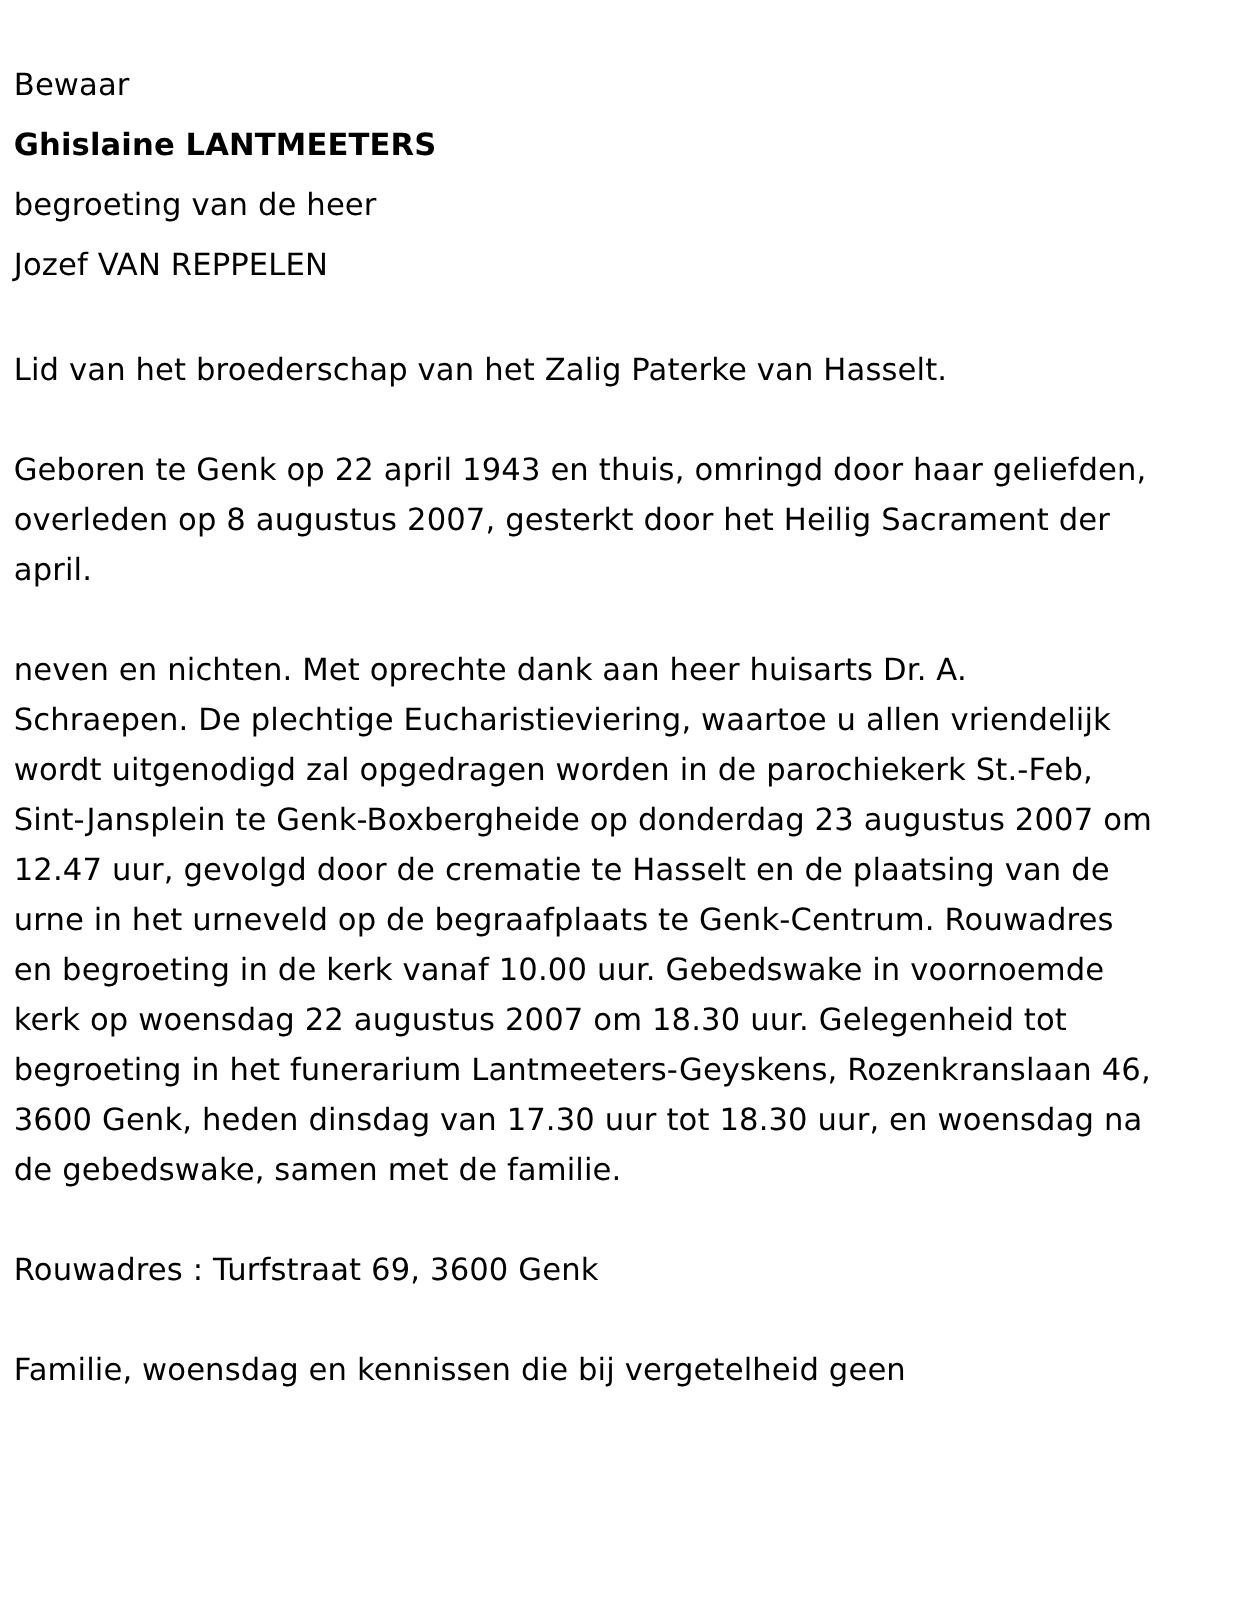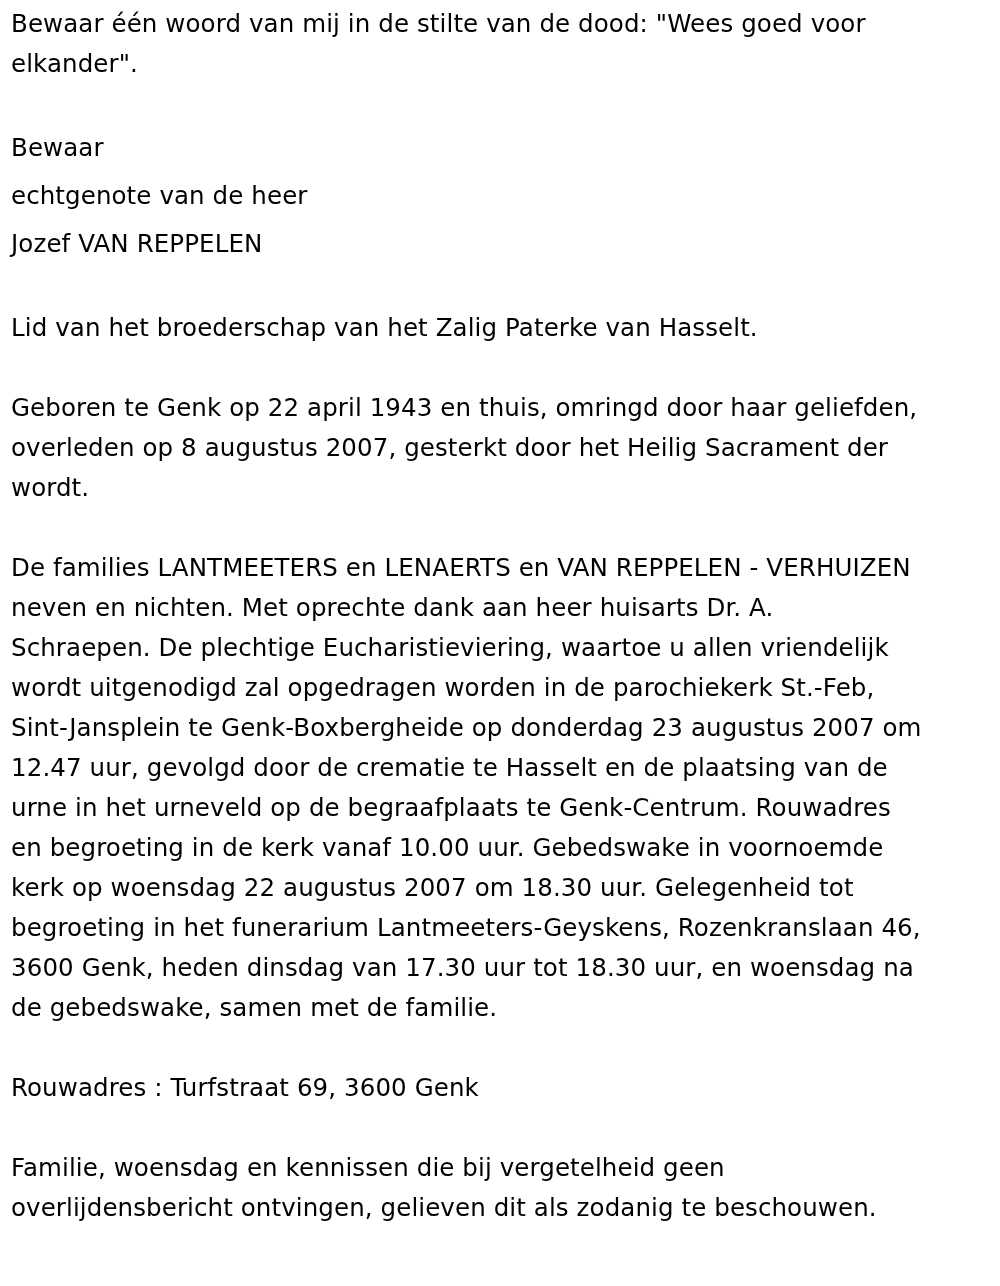--- a/index.html
+++ b/index.html
@@ -31,51 +31,47 @@
     }
     .gap { display: block; height: 40px; }
     .bold { font-weight: bold; }
     .name-line { height: 48px; line-height: 48px; }
   </style>
 </head>
 <body>
 
 <div class="doc">
 
-  <div>
-    <span class="line">Bewaar één woord van mij in de stilte van de dood: "Wees goed voor</span>
-    <span class="line">elkander".</span>
-  </div>
 
   <span class="gap"></span>
 
   <div>
     <span class="line name-line">Bewaar</span>
-    <span class="line name-line">echtgenote van de heer</span>
+    <span class="line name-line bold">Ghislaine LANTMEETERS</span>
+    <span class="line name-line">begroeting van de heer</span>
     <span class="line name-line">Jozef VAN REPPELEN</span>
   </div>
 
   <span class="gap"></span>
 
   <div>
     <span class="line">Lid van het broederschap van het Zalig Paterke van Hasselt.</span>
   </div>
 
   <span class="gap"></span>
 
   <div>
     <span class="line">Geboren te Genk op 22 april 1943 en thuis, omringd door haar geliefden,</span>
     <span class="line">overleden op 8 augustus 2007, gesterkt door het Heilig Sacrament der</span>
-    <span class="line">wordt.</span>
+    <span class="line">april.</span>
   </div>
 
   <span class="gap"></span>
 
   <div>
-    <span class="line">De families LANTMEETERS en LENAERTS en VAN REPPELEN - VERHUIZEN</span>
     <span class="line">neven en nichten. Met oprechte dank aan heer huisarts Dr. A.</span>
     <span class="line">Schraepen. De plechtige Eucharistieviering, waartoe u allen vriendelijk</span>
     <span class="line">wordt uitgenodigd zal opgedragen worden in de parochiekerk St.-Feb,</span>
     <span class="line">Sint-Jansplein te Genk-Boxbergheide op donderdag 23 augustus 2007 om</span>
     <span class="line">12.47 uur, gevolgd door de crematie te Hasselt en de plaatsing van de</span>
     <span class="line">urne in het urneveld op de begraafplaats te Genk-Centrum. Rouwadres</span>
     <span class="line">en begroeting in de kerk vanaf 10.00 uur. Gebedswake in voornoemde</span>
     <span class="line">kerk op woensdag 22 augustus 2007 om 18.30 uur. Gelegenheid tot</span>
     <span class="line">begroeting in het funerarium Lantmeeters-Geyskens, Rozenkranslaan 46,</span>
     <span class="line">3600 Genk, heden dinsdag van 17.30 uur tot 18.30 uur, en woensdag na</span>
@@ -85,16 +81,15 @@
   <span class="gap"></span>
 
   <div>
     <span class="line">Rouwadres : Turfstraat 69, 3600 Genk</span>
   </div>
 
   <span class="gap"></span>
 
   <div>
     <span class="line">Familie, woensdag en kennissen die bij vergetelheid geen</span>
-    <span class="line">overlijdensbericht ontvingen, gelieven dit als zodanig te beschouwen.</span>
   </div>
 
 </div>
 
 </body></html>

